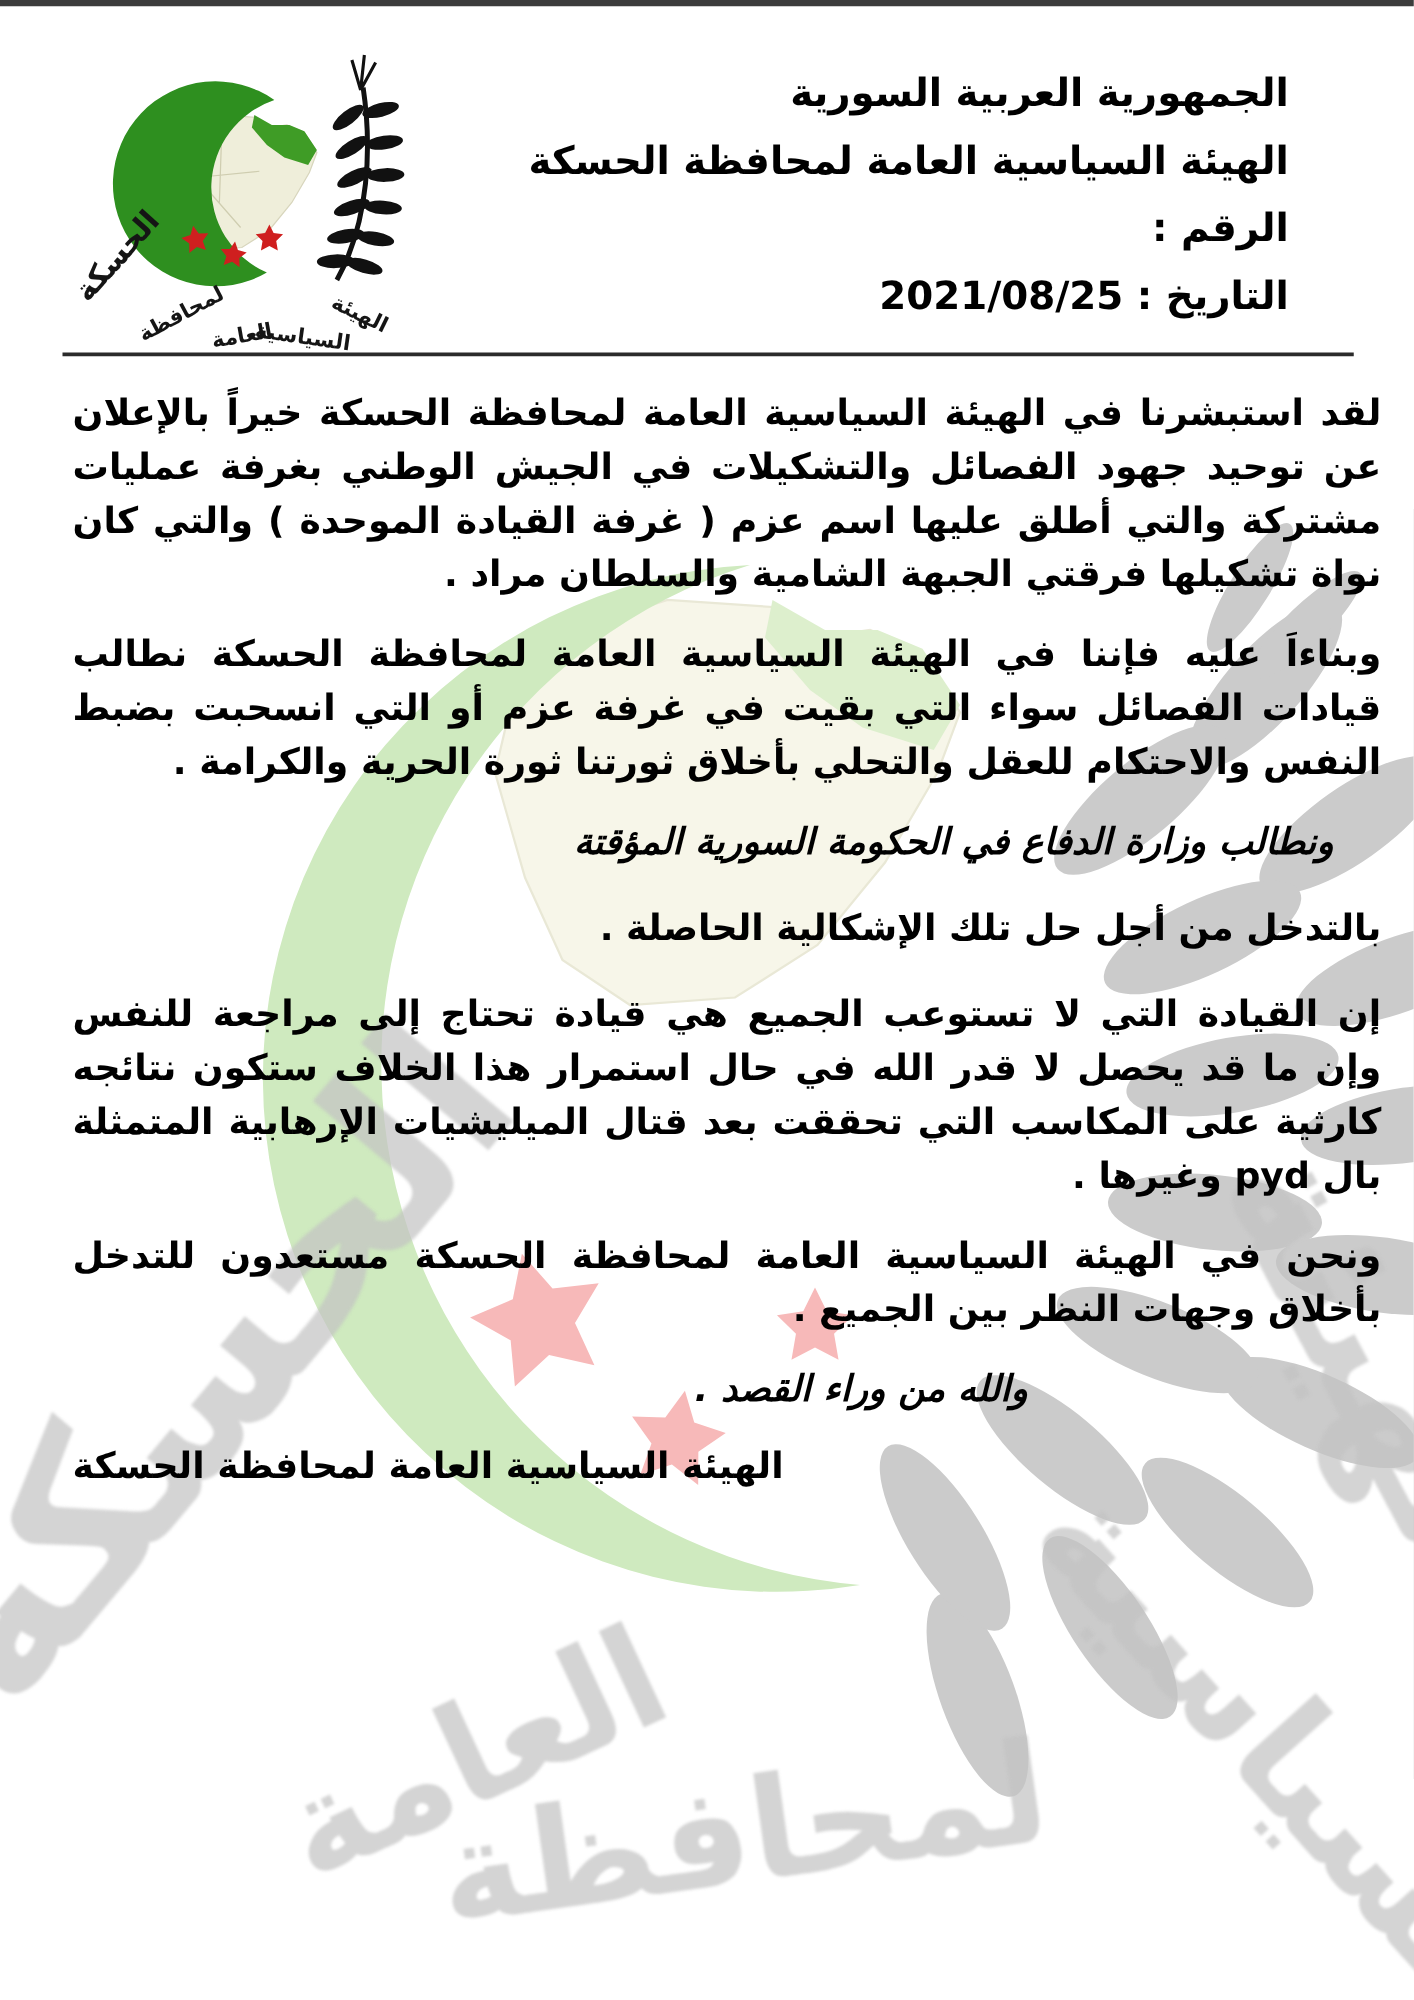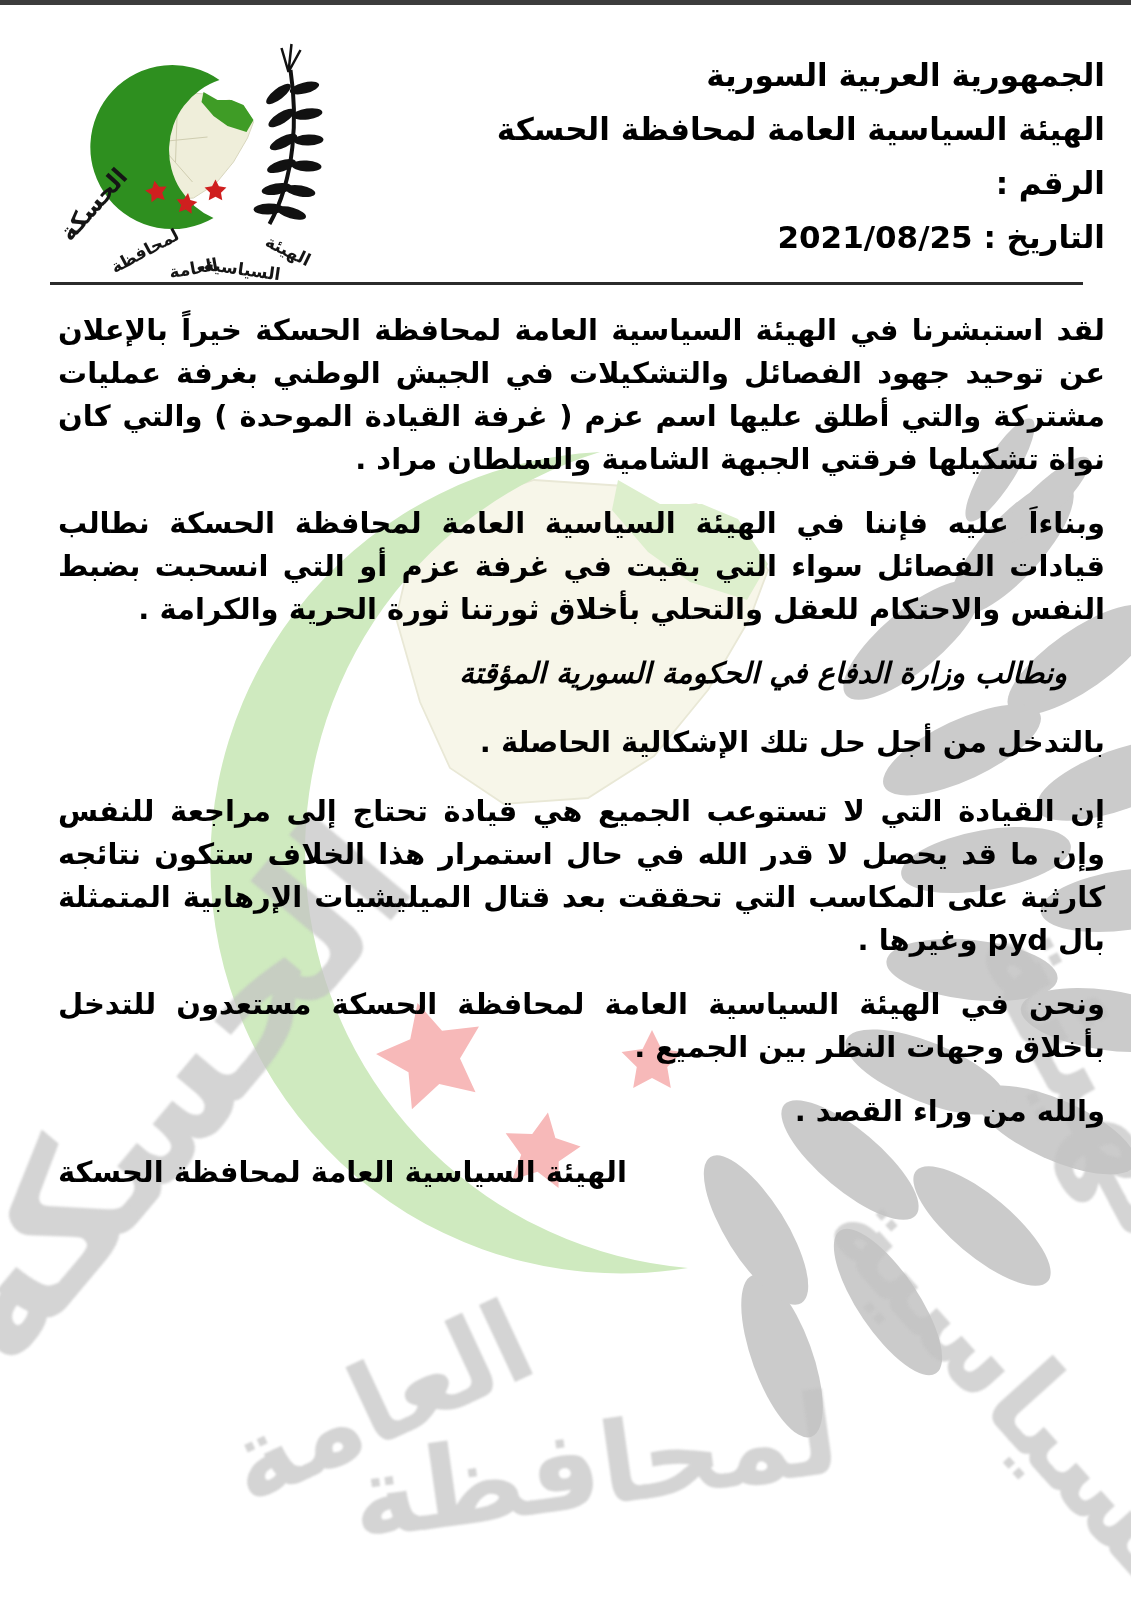--- a/index.html
+++ b/index.html
@@ -8,28 +8,28 @@
     position:relative; width:1131px; height:1600px; margin:0 auto;
     background:#ffffff; overflow:hidden; direction:rtl;
     font-family:"DejaVu Sans", sans-serif; color:#000;
   }
   .scan-edge { position:absolute; top:0; left:0; width:100%; height:5px; background:#3c3c3c; z-index:5; }
   .watermark { position:absolute; top:0; left:0; width:1131px; height:1600px; z-index:0; }
   .wm-callig { filter:blur(1.2px); opacity:.72; font-weight:bold; }
   .content { position:relative; z-index:2; }
   .logo-wrap { position:absolute; top:42px; left:50px; width:285px; height:250px; z-index:3; }
   .logo-wrap svg { width:100%; height:100%; }
-  .head-text { padding:48px 26px 0 0; text-align:right; font-weight:bold; font-size:31px; line-height:54px; }
+  .head-text { padding:48px 100px 0 0; text-align:right; font-weight:bold; font-size:31px; line-height:54px; }
   .rule { border:none; border-top:3px solid #2b2b2b; margin:18px 48px 0 50px; }
   .letter-body { margin:24px 26px 0 58px; font-weight:bold; font-size:29px; line-height:43px; }
   .par { text-align:justify; margin-bottom:21px; }
   .line { text-align:right; margin-bottom:26px; }
   .ind-sm { margin-left:0; margin-right:38px;font-style:italic; }
   .ind-lg { }
-  .closing { text-align:right; margin-left:120px; margin-right:0; margin-bottom:18px; margin-top:6px;}
+  .closing { text-align:center; margin-left:120px; margin-right:0; margin-bottom:18px; margin-top:6px;font-style:italic;}
   .closing-inner { display:inline-block; margin-left:95px; }
   .signature { text-align:left; margin-bottom:0; }
   .num-ltr { direction:ltr; unicode-bidi:embed; }
 </style>
 </head>
 <body>
 
 <div class="page">
   <div class="scan-edge"></div>
 

